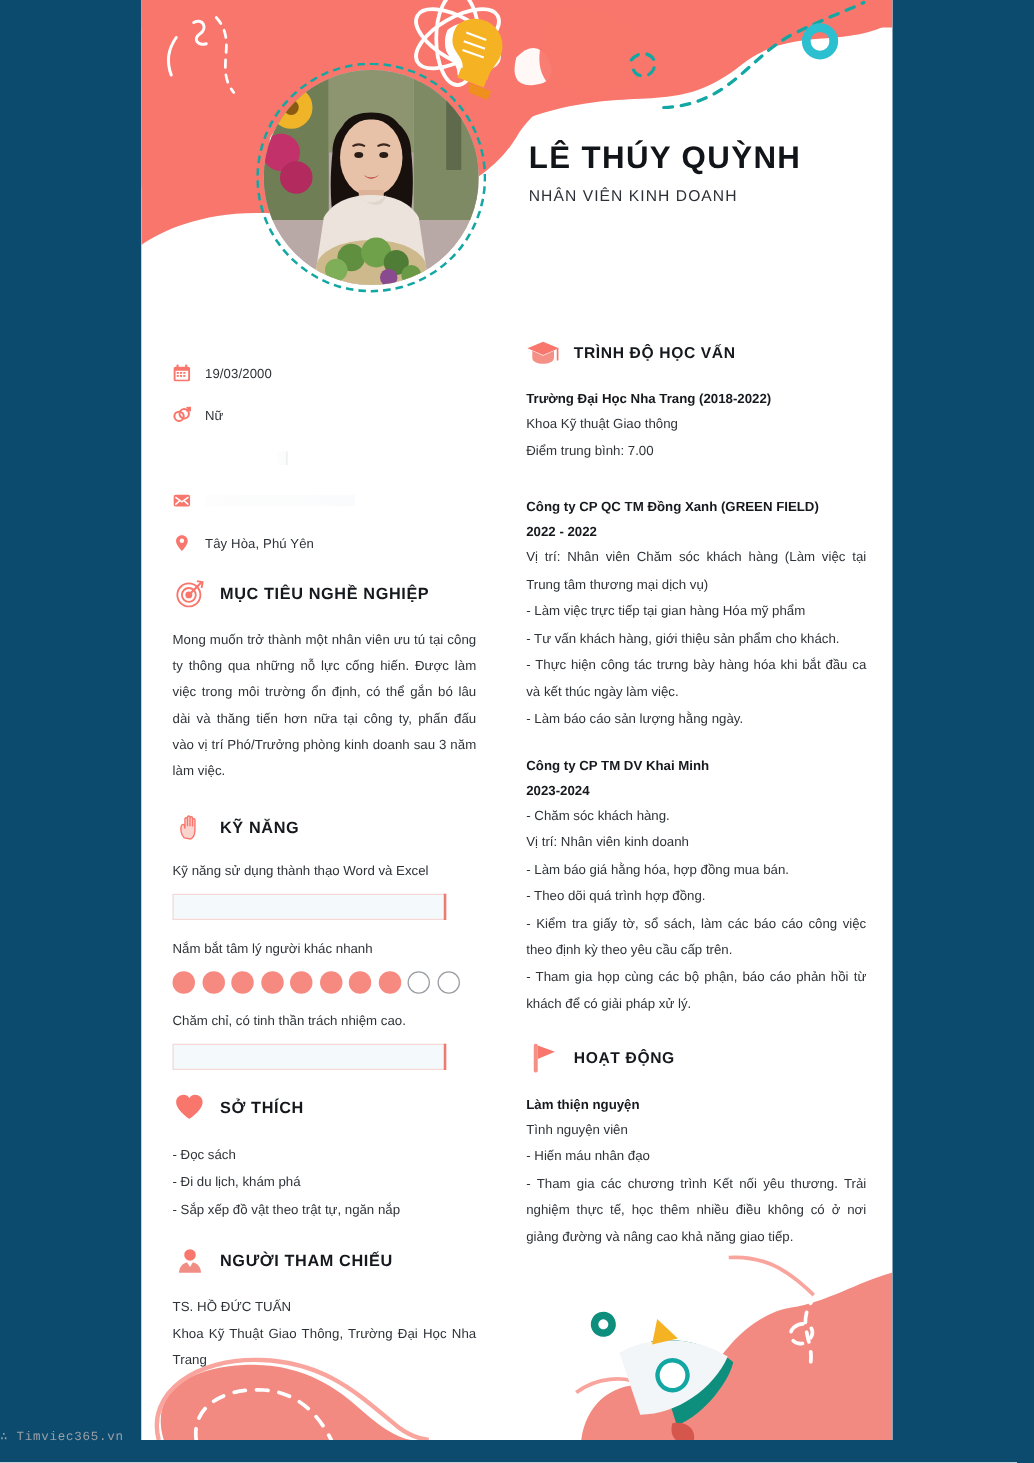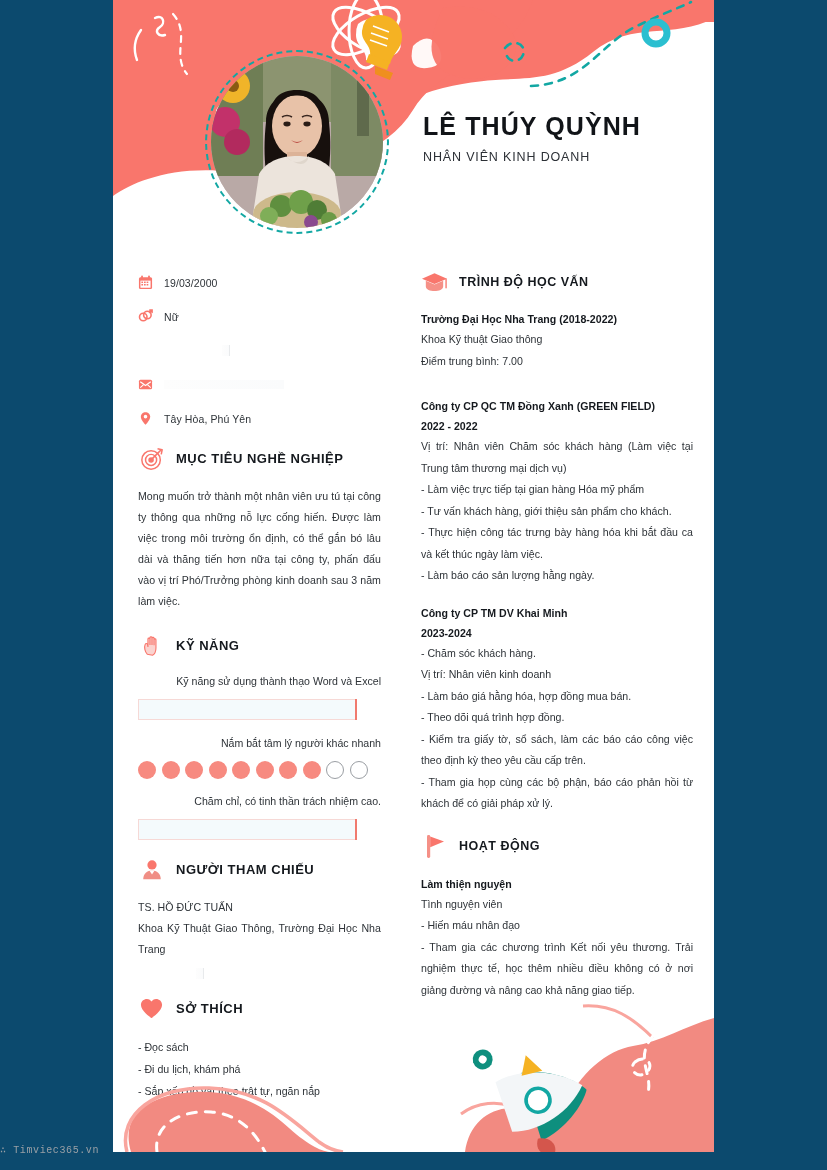--- a/index.html
+++ b/index.html
@@ -211,21 +211,21 @@
 
     <div class="name-block">
       <div class="cv-name">LÊ THÚY QUỲNH</div>
       <div class="cv-role">NHÂN VIÊN KINH DOANH</div>
     </div>
 
     <div class="cols">
 
       <div class="colL">
 
-        <div style="margin-top:12px;">
+        <div style="margin-top:28px;">
           <div class="crow">
             <span class="ico">
               <svg width="15" height="15" viewBox="0 0 16 16">
                   <rect x="1" y="2.5" width="14" height="12.5" rx="1.6" fill="#f9766c"></rect>
                   <rect x="2.6" y="6" width="10.8" height="7.6" fill="#ffffff"></rect>
                   <g fill="#f9766c">
                     <rect x="3.6" y="7" width="1.8" height="1.6"></rect>
                     <rect x="6.4" y="7" width="1.8" height="1.6"></rect>
                     <rect x="9.2" y="7" width="1.8" height="1.6"></rect>
                     <rect x="3.6" y="9.6" width="1.8" height="1.6"></rect>
@@ -286,21 +286,21 @@
                   <circle cx="12" cy="14" r="2.2" fill="#f9766c"></circle>
                   <path d="M12,14 L23,3" stroke-width="1.8" stroke-linecap="round"></path>
                   <path d="M19,2 l5,1 l-1,5" stroke-linejoin="round"></path>
                 </svg>
             </span>
             <span class="sectitle">MỤC TIÊU NGHỀ NGHIỆP</span>
           </div>
           <div class="body-p">Mong muốn trở thành một nhân viên ưu tú tại công ty thông qua những nỗ lực cống hiến. Được làm việc trong môi trường ổn định, có thể gắn bó lâu dài và thăng tiến hơn nữa tại công ty, phấn đấu vào vị trí Phó/Trưởng phòng kinh doanh sau 3 năm làm việc.</div>
         </div>
 
-        <div class="sec" style="margin-top:20px;text-align:right;">
+        <div class="sec" style="margin-top:20px;">
           <div class="sechead">
             <span class="shic">
               <svg width="24" height="24" viewBox="0 0 26 26" fill="#fbd3cf" stroke="#f9766c" stroke-width="1.2">
                   <path d="M8,22 C5,19 4.5,14 5.5,11.5 C6.2,9.8 8,10 8.2,11.6 L8.6,14 L8.6,5.5 C8.6,4.2 10.8,4.2 10.8,5.5 L10.8,12 L10.8,4 C10.8,2.7 13,2.7 13,4 L13,12 L13,4.6 C13,3.3 15.2,3.3 15.2,4.6 L15.2,12.2 L15.2,6.2 C15.2,5 17.3,5 17.3,6.2 L17.3,15 C17.3,19 15.6,22 13.6,23 Z"></path>
                 </svg>
             </span>
             <span class="sectitle">KỸ NĂNG</span>
           </div>
 
           <div>
@@ -321,50 +321,50 @@
               <span class="dot on"></span>
               <span class="dot off"></span>
               <span class="dot off"></span>
             </div>
           </div>
 
           <div>
             <div class="skill-label">Chăm chỉ, có tinh thần trách nhiệm cao.</div>
             <div class="bar"></div>
           </div>
+        </div>
+
+        <div class="sec" style="margin-top:16px;">
+          <div class="sechead">
+            <span class="shic">
+              <svg width="25" height="25" viewBox="0 0 26 26">
+                  <path d="M13,23 C13,23 2,16 2,9.2 C2,5.4 5,3 8.2,3 C10.5,3 12.2,4.3 13,5.8 C13.8,4.3 15.5,3 17.8,3 C21,3 24,5.4 24,9.2 C24,16 13,23 13,23 Z" fill="#f9766c"></path>
+                </svg>
+            </span>
+            <span class="sectitle">SỞ THÍCH</span>
+          </div>
+          <div class="li">- Đọc sách</div>
+          <div class="li">- Đi du lịch, khám phá</div>
+          <div class="li">- Sắp xếp đồ vật theo trật tự, ngăn nắp</div>
         </div>
 
         <div class="sec" style="margin-top:16px;">
           <div class="sechead">
             <span class="shic">
               <svg width="24" height="24" viewBox="0 0 26 26">
                   <circle cx="13" cy="7.5" r="5" fill="#f9766c"></circle>
                   <path d="M3.5,23 C3.5,17 7.8,13.6 13,13.6 C18.2,13.6 22.5,17 22.5,23 Z" fill="#f08e85"></path>
                   <path d="M10.4,13.8 L13,18 L15.6,13.8 L13,13.2 Z" fill="#ffffff"></path>
                 </svg>
             </span>
             <span class="sectitle">NGƯỜI THAM CHIẾU</span>
           </div>
           <div class="body-l">TS. HỒ ĐỨC TUẤN</div>
           <div class="body-p">Khoa Kỹ Thuật Giao Thông, Trường Đại Học Nha Trang</div>
           <div class="redact thin" style="margin-top:8px;"></div>
-        </div>
-
-        <div class="sec" style="margin-top:16px;">
-          <div class="sechead">
-            <span class="shic">
-              <svg width="25" height="25" viewBox="0 0 26 26">
-                  <path d="M13,23 C13,23 2,16 2,9.2 C2,5.4 5,3 8.2,3 C10.5,3 12.2,4.3 13,5.8 C13.8,4.3 15.5,3 17.8,3 C21,3 24,5.4 24,9.2 C24,16 13,23 13,23 Z" fill="#f9766c"></path>
-                </svg>
-            </span>
-            <span class="sectitle">SỞ THÍCH</span>
-          </div>
-          <div class="li">- Đọc sách</div>
-          <div class="li">- Đi du lịch, khám phá</div>
-          <div class="li">- Sắp xếp đồ vật theo trật tự, ngăn nắp</div>
         </div>
       </div>
 
       <div class="colR">
 
         <div class="sec" style="margin-top:6px;">
           <div class="sechead">
             <span class="shic">
               <svg width="28" height="26" viewBox="0 0 28 26">
                   <path d="M14,4 L27,9.5 L14,15 L1,9.5 Z" fill="#f9766c"></path>

